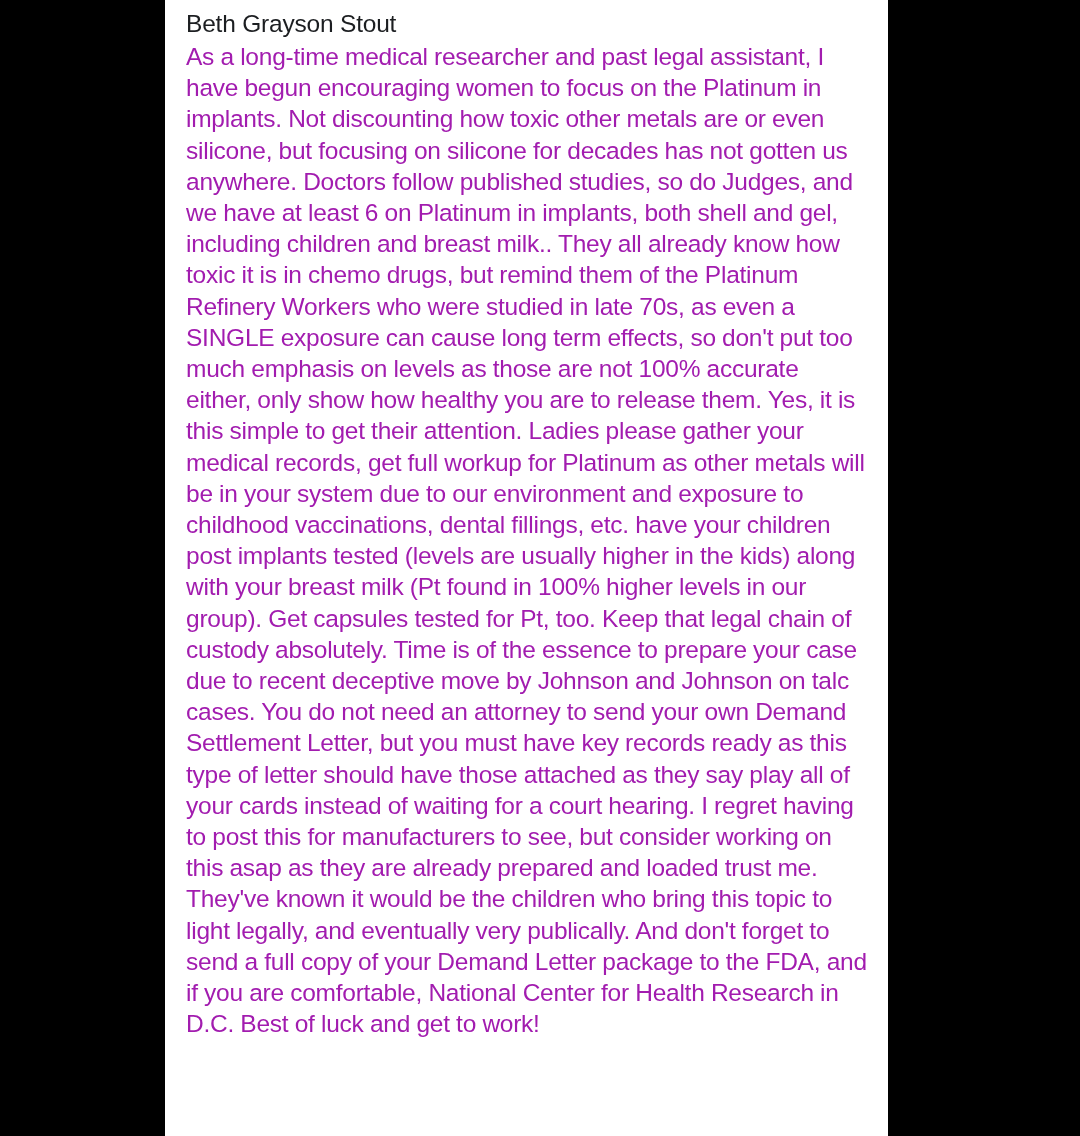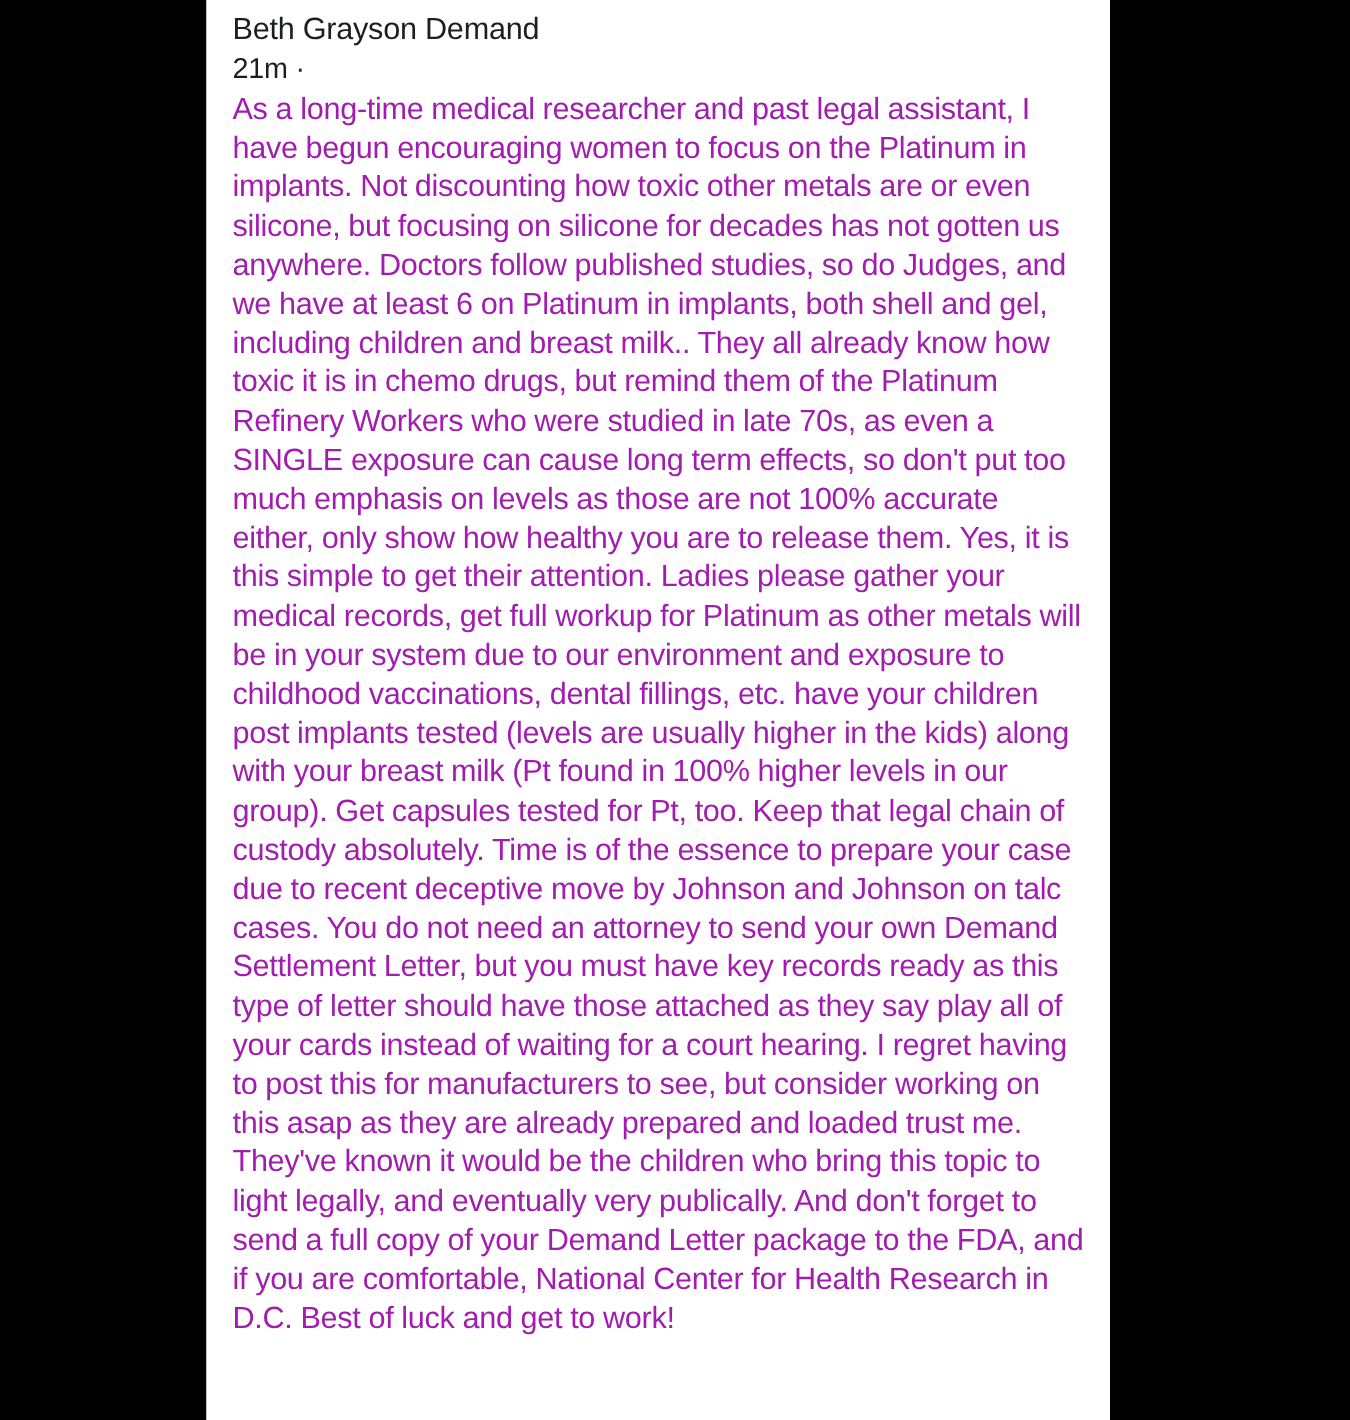--- a/index.html
+++ b/index.html
@@ -59,17 +59,16 @@
     text-align: left;
     white-space: normal;
     word-spacing: -0.2px;
   }
 </style>
 </head>
 <body>
 
 <div class="screen">
   <div class="post-card">
-    <div class="author">Beth Grayson Demand</div>
-    <div class="meta">21m ·</div>
+    <div class="author">Beth Grayson Stout</div>
     <div class="body-text">As a long-time medical researcher and past legal assistant, I have begun encouraging women to focus on the Platinum in implants. Not discounting how toxic other metals are or even silicone, but focusing on silicone for decades has not gotten us anywhere. Doctors follow published studies, so do Judges, and we have at least 6 on Platinum in implants, both shell and gel, including children and breast milk.. They all already know how toxic it is in chemo drugs, but remind them of the Platinum Refinery Workers who were studied in late 70s, as even a SINGLE exposure can cause long term effects, so don't put too much emphasis on levels as those are not 100% accurate either, only show how healthy you are to release them. Yes, it is this simple to get their attention. Ladies please gather your medical records, get full workup for Platinum as other metals will be in your system due to our environment and exposure to childhood vaccinations, dental fillings, etc. have your children post implants tested (levels are usually higher in the kids) along with your breast milk (Pt found in 100% higher levels in our group). Get capsules tested for Pt, too. Keep that legal chain of custody absolutely. Time is of the essence to prepare your case due to recent deceptive move by Johnson and Johnson on talc cases. You do not need an attorney to send your own Demand Settlement Letter, but you must have key records ready as this type of letter should have those attached as they say play all of your cards instead of waiting for a court hearing. I regret having to post this for manufacturers to see, but consider working on this asap as they are already prepared and loaded trust me. They've known it would be the children who bring this topic to light legally, and eventually very publically. And don't forget to send a full copy of your Demand Letter package to the FDA, and if you are comfortable, National Center for Health Research in D.C. Best of luck and get to work!</div>
   </div>
 </div>
 
 </body></html>

